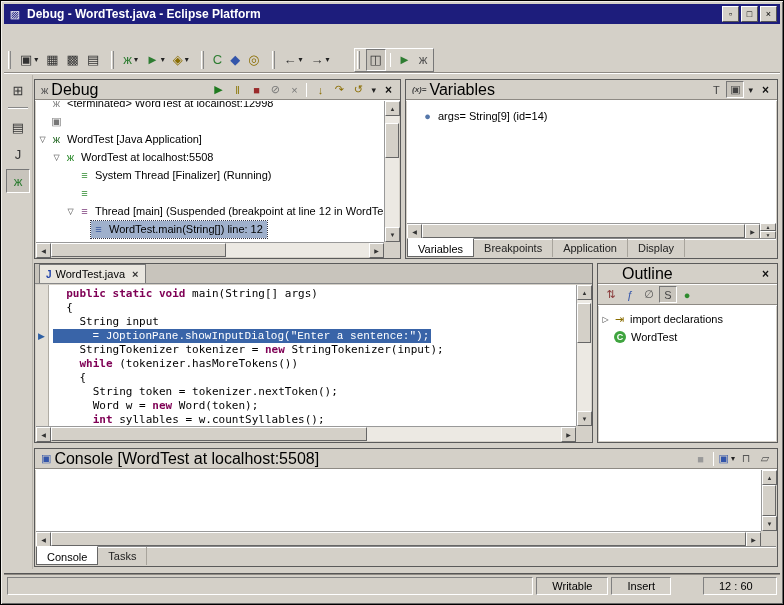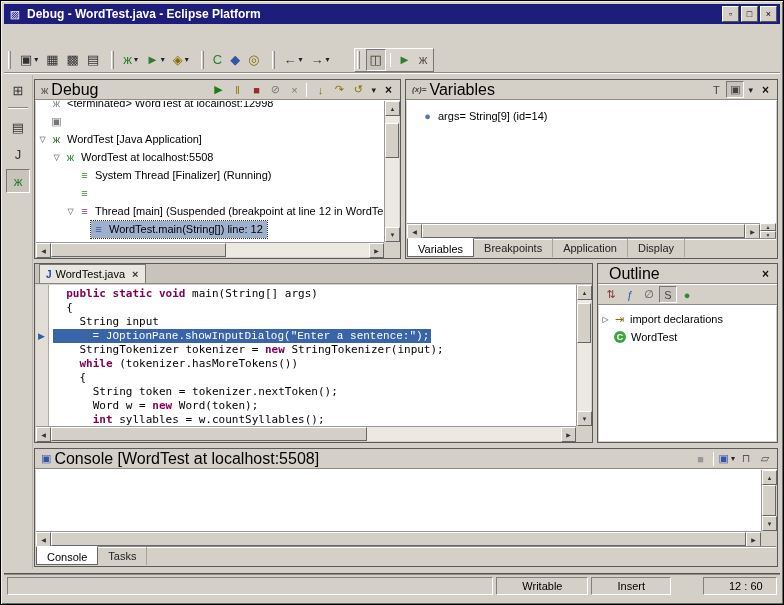--- a/index.html
+++ b/index.html
@@ -107,21 +107,21 @@
   .btab{padding:3px 10px 0;font-size:11px;color:#222;border-right:1px solid #a8a49c;}
   .btab.active{background:#fff;border:1px solid #666;border-top:1px solid #fff;margin-top:-1px;padding-top:4px;color:#000;}
   
   .vspin{position:absolute;right:1px;bottom:20px;width:16px;height:15px;display:flex;flex-direction:column;}
   .vspin-btn{flex:1;background:#d4d0c8;border:1px solid;border-color:#fff #666 #666 #fff;font-size:5px;
              display:flex;align-items:center;justify-content:center;color:#333;}
   
   .statusbar{position:absolute;left:3px;right:3px;bottom:8px;height:22px;display:flex;align-items:center;
              gap:3px;padding:0 3px;border-top:1px solid #8e8a84;box-shadow:0 -1px 0 #555;}
   .sfield{height:18px;border:1px solid;border-color:#808080 #fff #fff #808080;font-size:11px;
-          display:flex;align-items:center;padding:0 25px;color:#000;white-space:nowrap;}
+          display:flex;align-items:center;padding:0 15px;color:#000;white-space:nowrap;}
   .sfield.grow{flex:1;}
   .sspacer{width:26px;}
 </style>
 </head>
 <body>
 
 <div class="window">
 
   <div class="titlebar">
     <span class="tbar-icon">▨</span>
@@ -405,21 +405,21 @@
         <div class="sb-track">
           <div class="sb-thumb" style="left: 0%; width: 62%;"></div>
         </div>
         <div class="sb-btn">▶</div>
       </div>
     <div class="scroll-corner" style="right:1px;bottom:1px;"></div>
   </div>
 
   <div class="panel" id="panel-outline">
     <div class="view-title">
-      <span class="view-label" style="margin-left:8px">Outline</span>
+      <span class="view-label" style="margin-left:21px">Outline</span>
       <span class="view-tools"></span>
       <span class="view-close">×</span>
     </div>
     <div class="outline-toolbar" id="outline-tools">
         <span class="vt-btn">
           <span style="color: rgb(138, 58, 58);">⇅</span>
         </span>
         <span class="vt-btn">
           <span style="color: rgb(51, 85, 170);">ƒ</span>
         </span>

